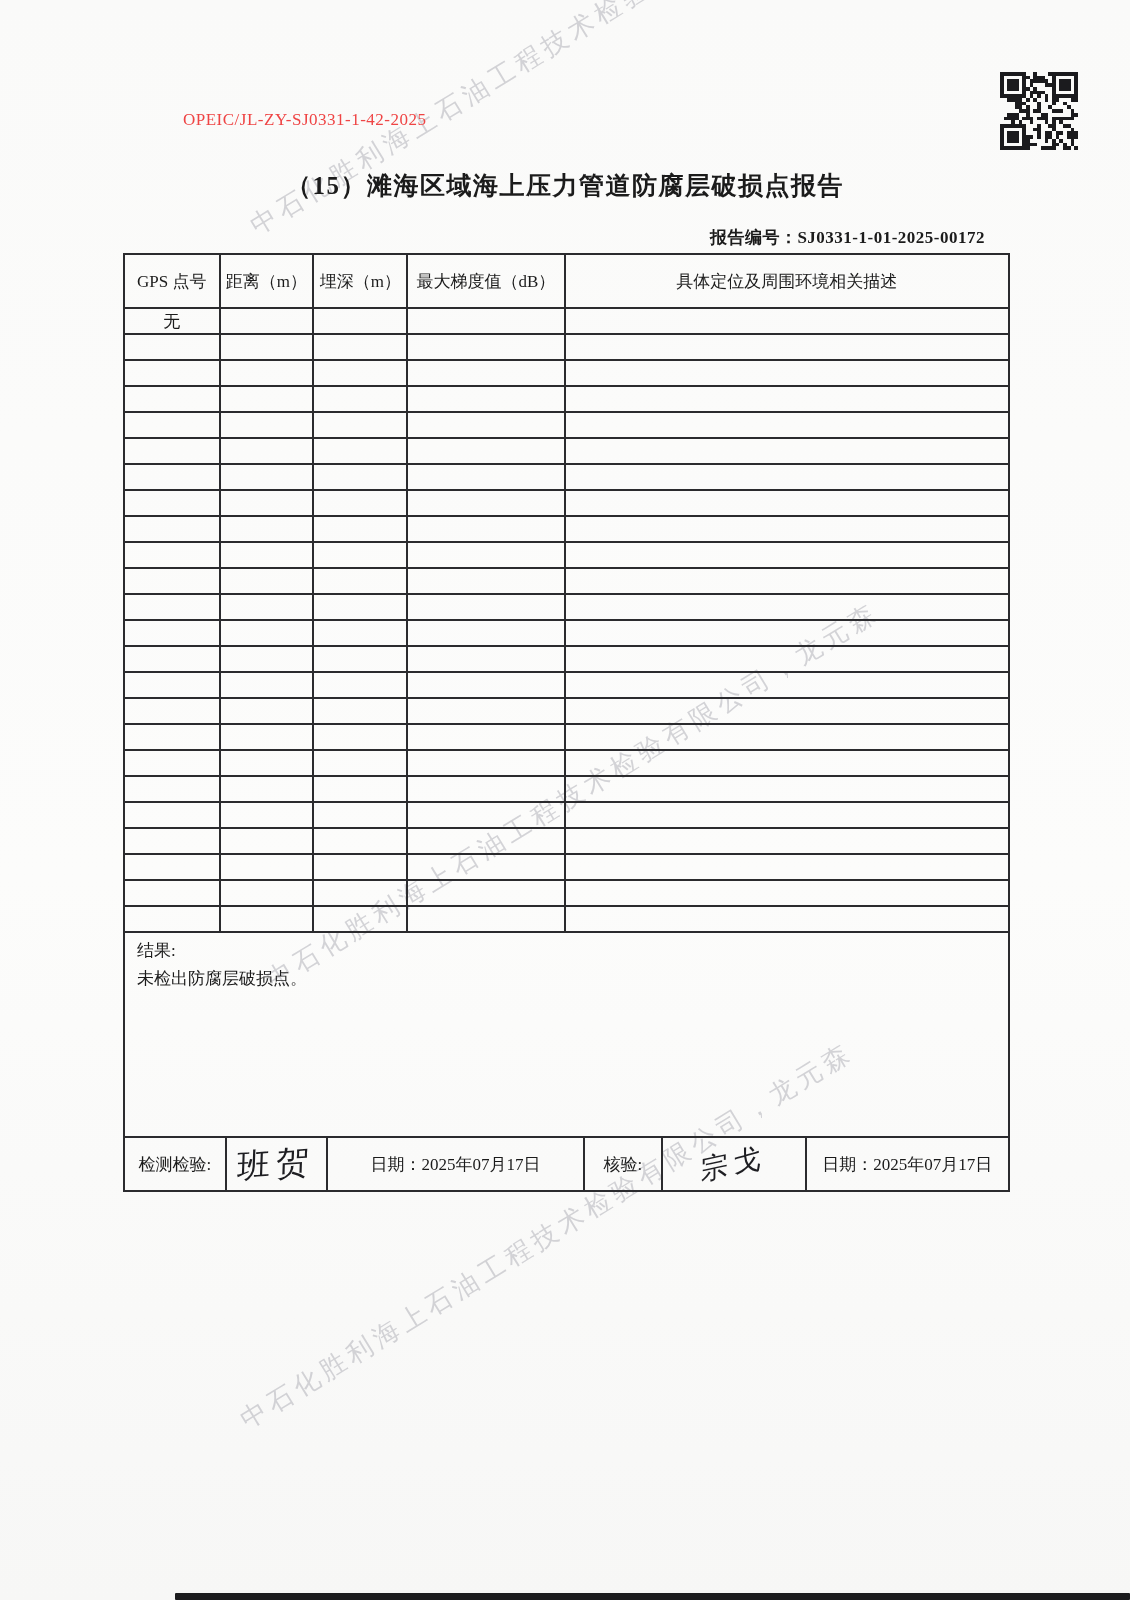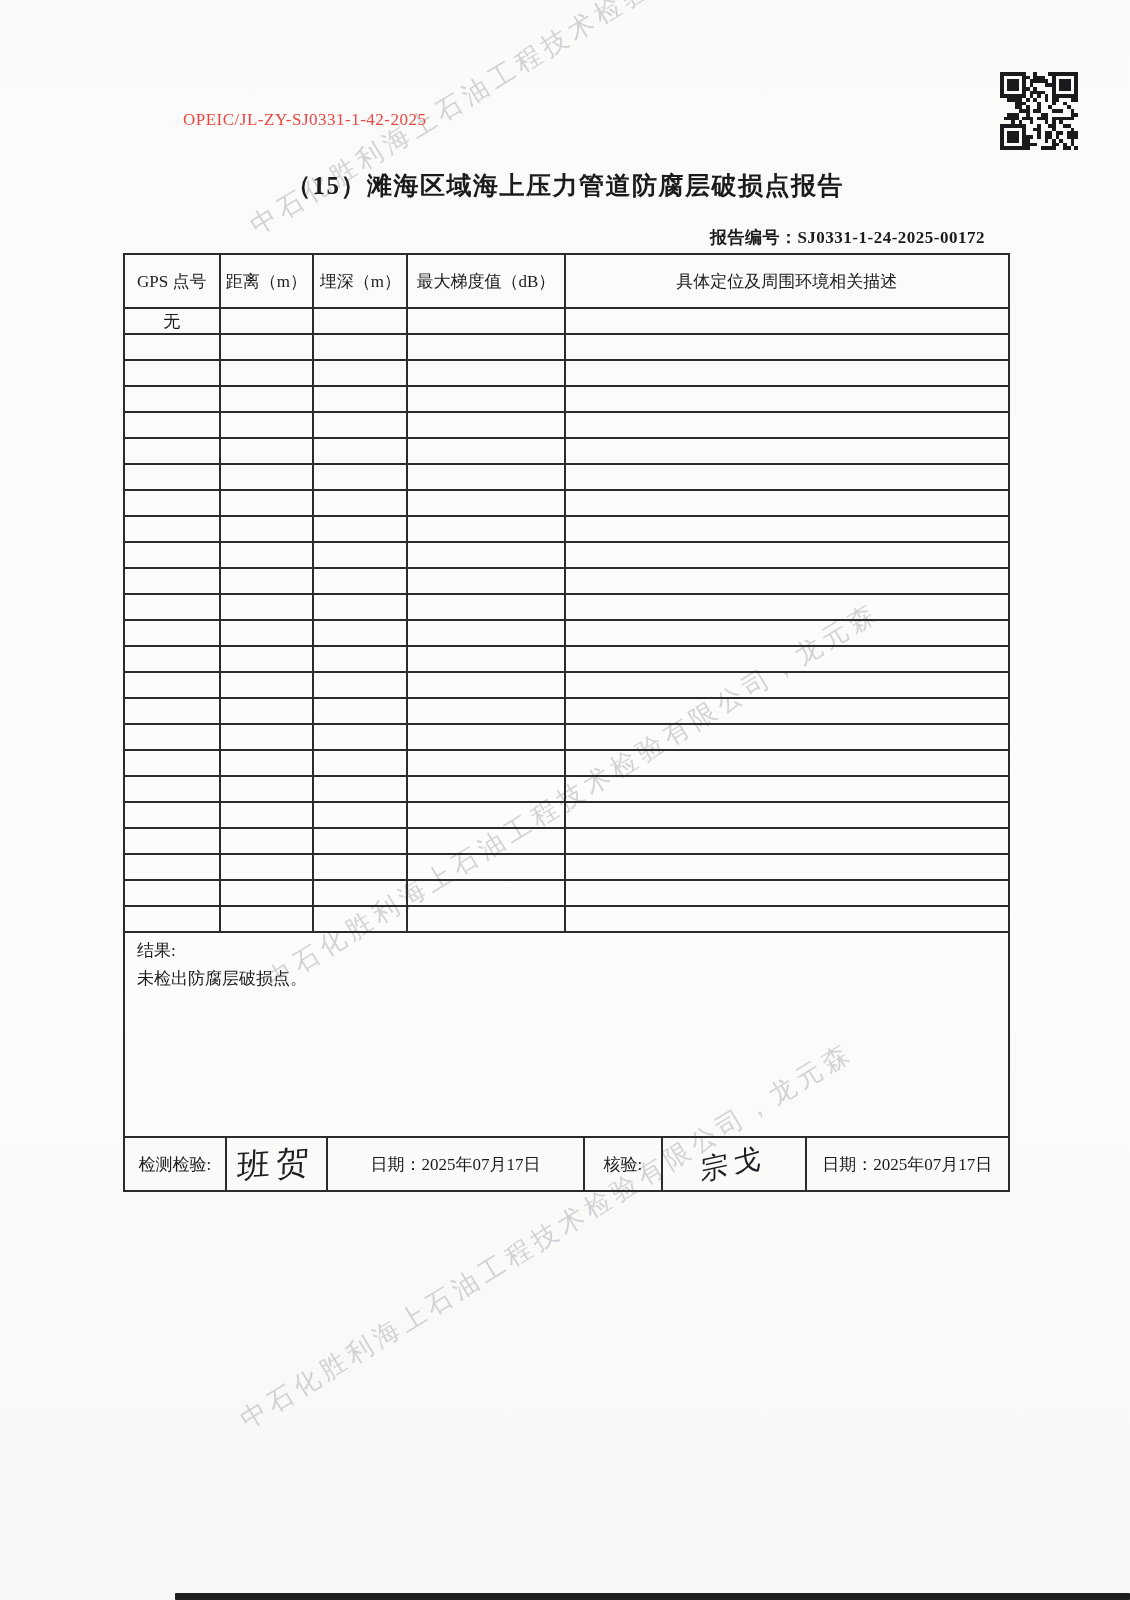--- a/index.html
+++ b/index.html
@@ -338,21 +338,21 @@
         <rect x="13" y="20" width="1" height="1"></rect>
         <rect x="14" y="20" width="1" height="1"></rect>
         <rect x="17" y="20" width="1" height="1"></rect>
         <rect x="18" y="20" width="1" height="1"></rect>
         <rect x="20" y="20" width="1" height="1"></rect>
       </g>
     </svg>
 
   <div class="title">（15）滩海区域海上压力管道防腐层破损点报告</div>
 
-  <div class="report-no"><span>报告编号：</span><span>SJ0331-1-24-2025-00172</span></div>
+  <div class="report-no"><span>报告编号：</span><span>SJ0331-1-01-2025-00172</span></div>
 
   <div class="report-table">
     <table>
       <colgroup>
         <col style="width:10.8%">
           <col style="width:10.6%">
           <col style="width:10.6%">
           <col style="width:17.8%">
           <col style="width:50.2%">
       </colgroup>

